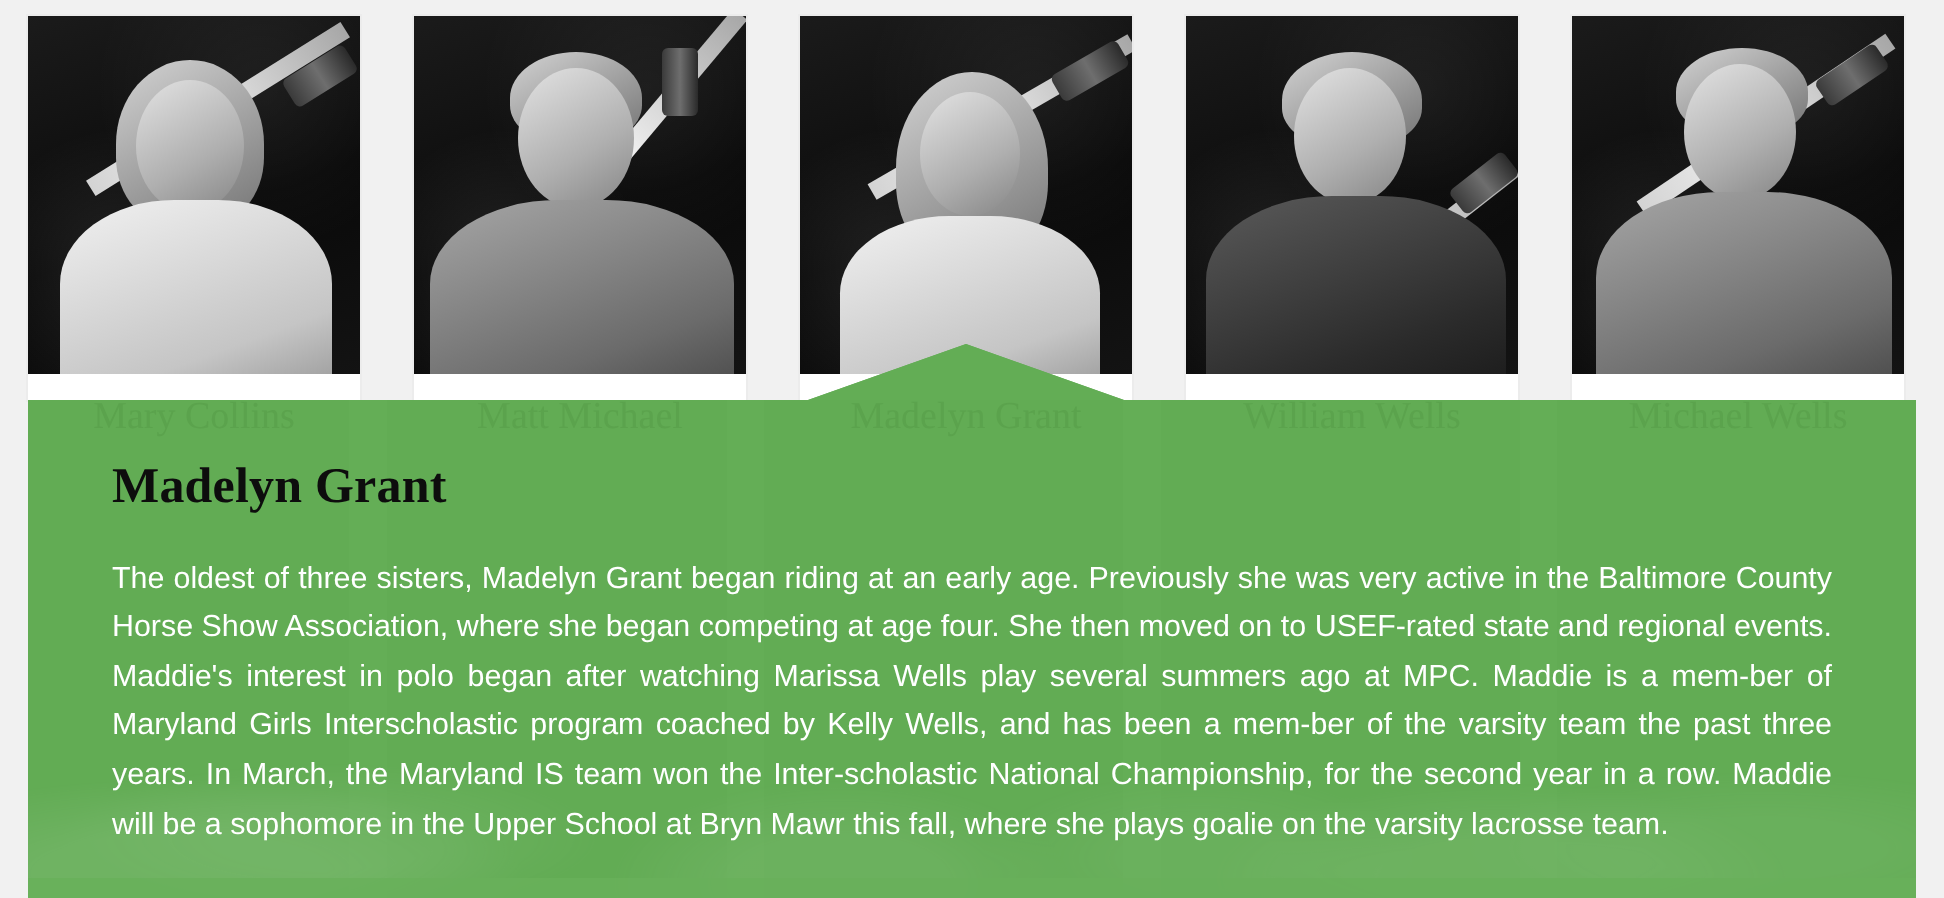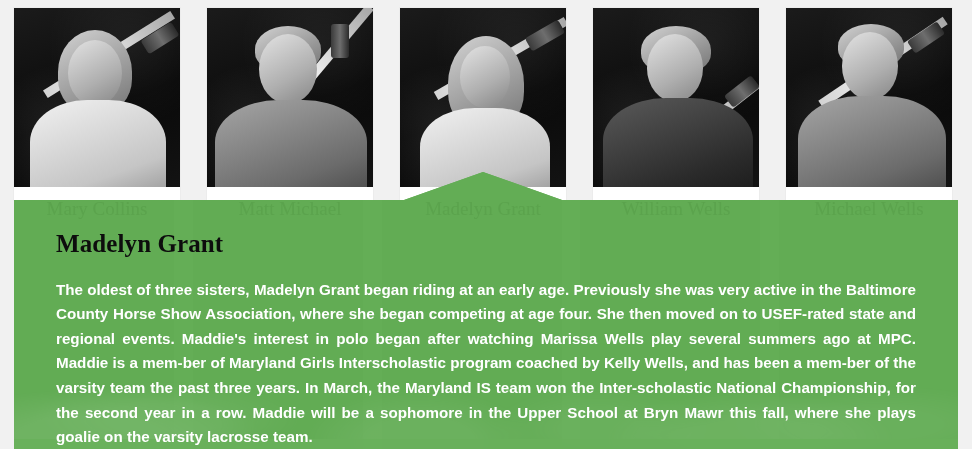--- a/index.html
+++ b/index.html
@@ -166,21 +166,20 @@
   }
   #profile-bio {
     font-family: "Liberation Sans", sans-serif;
     font-size: 15.2px;
     line-height: 1.62;
     color: #ffffff;
     margin: 0;
     max-width: 860px;
     text-align: justify;
     text-justify: inter-word;
-    font-weight: bold;
   }
 </style>
 </head>
 <body>
 
 <div id="stage">
 
   <div id="thumb-strip">
 
     <div class="thumb-card" style="left:14px">

